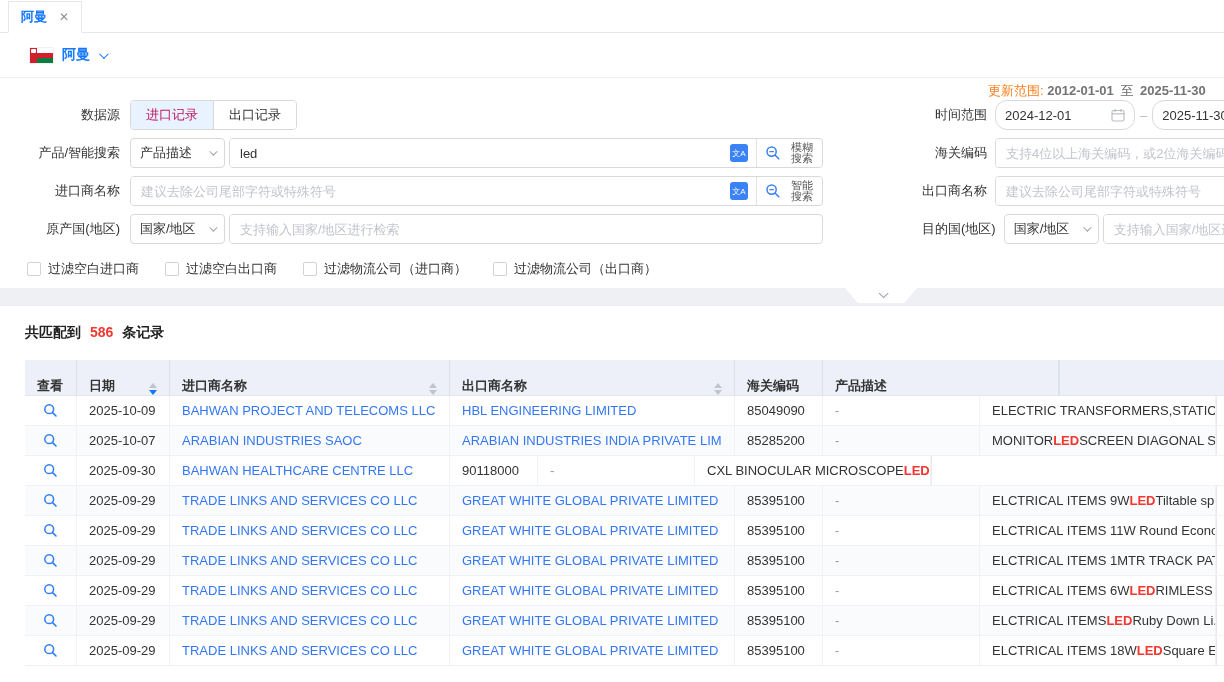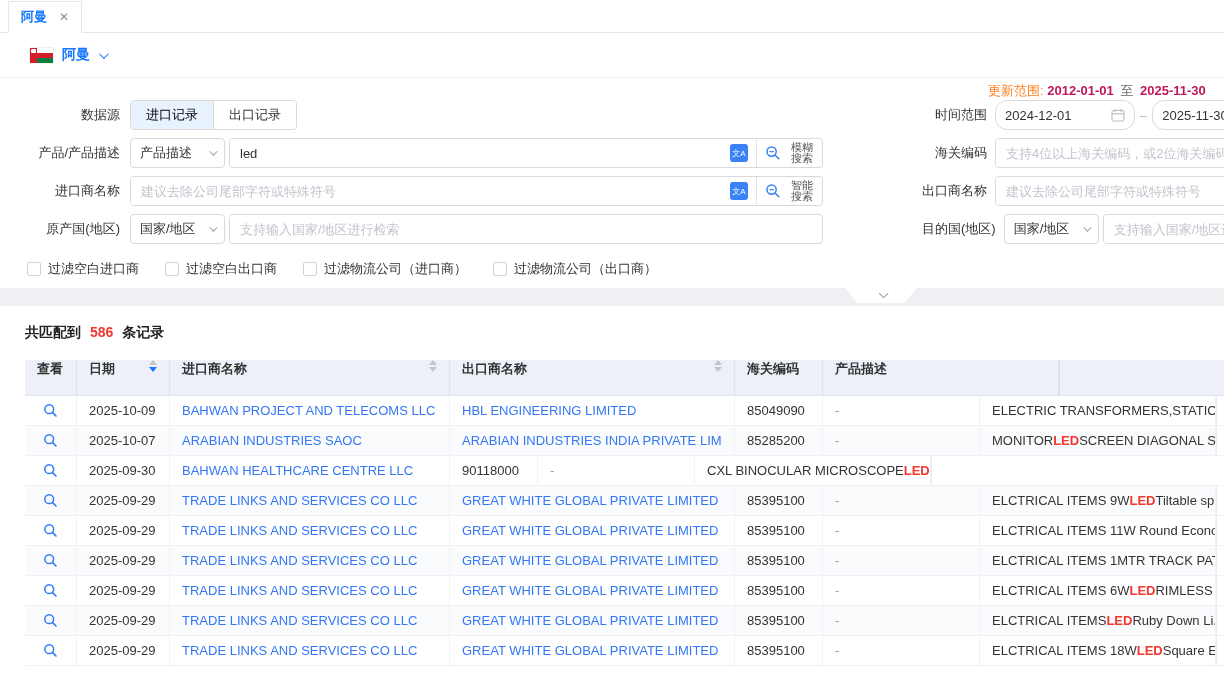--- a/index.html
+++ b/index.html
@@ -33,21 +33,21 @@
           border-bottom:1.5px solid #1677ff; transform: rotate(45deg) translateY(-2px); }
 
   
   .form { position: relative; padding: 22px 0 8px 0; }
   .frow { display: flex; align-items: center; height: 30px; margin-bottom: 8px; }
   .flabel { flex: 0 0 120px; margin-right: 10px; display: flex; }
   .flabel span { margin-left: auto; white-space: nowrap; color: #333; }
 
   .seg { display: flex; height: 30px; border: 1px solid #d9d9d9; border-radius: 4px; overflow: hidden; }
   .seg .seg-btn { padding: 0 15px; display: flex; align-items: center; background: #fff; color: #333; cursor: pointer; }
-  .seg .seg-btn.active { background: #e8f3ff; color: #000000; }
+  .seg .seg-btn.active { background: #e8f3ff; color: #be185d; }
   .seg .seg-btn + .seg-btn { border-left: 1px solid #d9d9d9; }
 
   .select { height: 30px; width: 95px; border: 1px solid #d9d9d9; border-radius: 4px;
             display: flex; align-items: center; justify-content: space-between;
             padding: 0 9px; background: #fff; cursor: pointer; }
   .select .sel-caret { width:6px; height:6px; border-right:1.3px solid #9aa0a8;
             border-bottom:1.3px solid #9aa0a8; transform: rotate(45deg) translateY(-2px); }
 
   .igroup { height: 30px; border: 1px solid #d9d9d9; border-radius: 4px; display: flex;
             align-items: center; background: #fff; overflow: hidden; }
@@ -67,42 +67,42 @@
   .dinput input { border: none; outline: none; width: 100%; font-size: 13px; font-family: inherit; color:#333; }
   .dash { color: #bbb; margin: 0 5px; }
 
   .cbrow { display: flex; align-items: center; gap: 26px; padding-left: 27px; margin-top: 14px; height: 22px; }
   .cb { display: flex; align-items: center; gap: 7px; cursor: pointer; }
   .cb .box { width: 14px; height: 14px; border: 1px solid #d0d3d9; border-radius: 2px; background: #fff; }
 
   .rcol { position: absolute; left: 922px; top: 0; width: 420px; }
   .rcol .update-range { margin: 4px 0 0 66px; height: 18px; white-space: nowrap; font-size: 13px; }
   .update-range .ur-label { color: #ff7d1a; }
-  .update-range .ur-date { color: #be185d; font-weight: 700; }
+  .update-range .ur-date { color: #737373; font-weight: 700; }
   .update-range .ur-to { color: #6b6b6b; margin: 0 3px; }
   .rcol .frow .flabel { flex: 0 0 65px; margin-right: 8px; }
 
   .cal-ic { width: 14px; height: 14px; flex: 0 0 auto; margin-left: 6px; }
 
   
   .band { position: relative; height: 18px; background: #eef0f4; }
   .band .collapse-tab { position: absolute; left: 845px; top: 0; width: 72px; height: 15px;
         background: #fff; clip-path: polygon(0 0, 100% 0, 82% 100%, 18% 100%);
         display: flex; align-items: center; justify-content: center; cursor: pointer; }
   .band .collapse-tab .c-chev { width: 7px; height: 7px; border-right: 1.6px solid #9aa0ab;
         border-bottom: 1.6px solid #9aa0ab; transform: rotate(45deg) translateY(-3px); }
 
   
   .results { background: #fff; border-radius: 8px 8px 0 0; padding-top: 18px; height: 364px; }
   .result-count { padding-left: 25px; font-weight: 700; font-size: 14px; color: #222; height: 22px; }
   .result-count .cnt { color: #f5362f; margin: 16px 5px; }
 
   .table { margin: 14px 0 0 25px; width: 1199px; }
   .thead { display: flex; height: 36px; background: #edf0f8; border-bottom: 1px solid #e2e6f0; }
-  .th { display: flex; align-items: flex-start; padding: 0 12px; font-weight: 700; color: #333;
+  .th { display: flex; align-items: flex-end; padding: 0 12px; font-weight: 700; color: #333;
         border-right: 1px solid #dde1ee; white-space: nowrap; overflow: hidden; }
   .sorter { margin-left: auto; display: flex; flex-direction: column; gap: 2px; padding-left: 8px; cursor: pointer; }
   .car-up { width:0; height:0; border-left:4px solid transparent; border-right:4px solid transparent;
             border-bottom:5px solid #c0c4cc; }
   .car-dn { width:0; height:0; border-left:4px solid transparent; border-right:4px solid transparent;
             border-top:5px solid #c0c4cc; }
   .car-dn.active { border-top-color: #1677ff; }
   .ai-badge { background: #e4efff; color: #1677ff; font-weight: 700; font-size: 11px;
               padding: 1px 4px; border-radius: 3px; margin-left: 5px; }
   .info-ic { width: 13px; height: 13px; border: 1px solid #c0c4cc; border-radius: 50%; color: #c0c4cc;
@@ -150,21 +150,21 @@
           <span>数据源</span>
         </div>
       <div class="seg">
         <div class="seg-btn active">进口记录</div>
         <div class="seg-btn">出口记录</div>
       </div>
     </div>
 
     <div class="frow">
       <div class="flabel">
-          <span>产品/产品描述</span>
+          <span>产品/智能搜索</span>
         </div>
       <div class="select" style="margin-right:4px;">
         <span>产品描述</span>
         <span class="sel-caret"></span>
       </div>
       <div class="igroup" style="width:594px;">
         <input value="led" style="">
         <span class="trans-ic">文A</span>
         <span class="gdivider"></span>
         <div class="search-seg">

